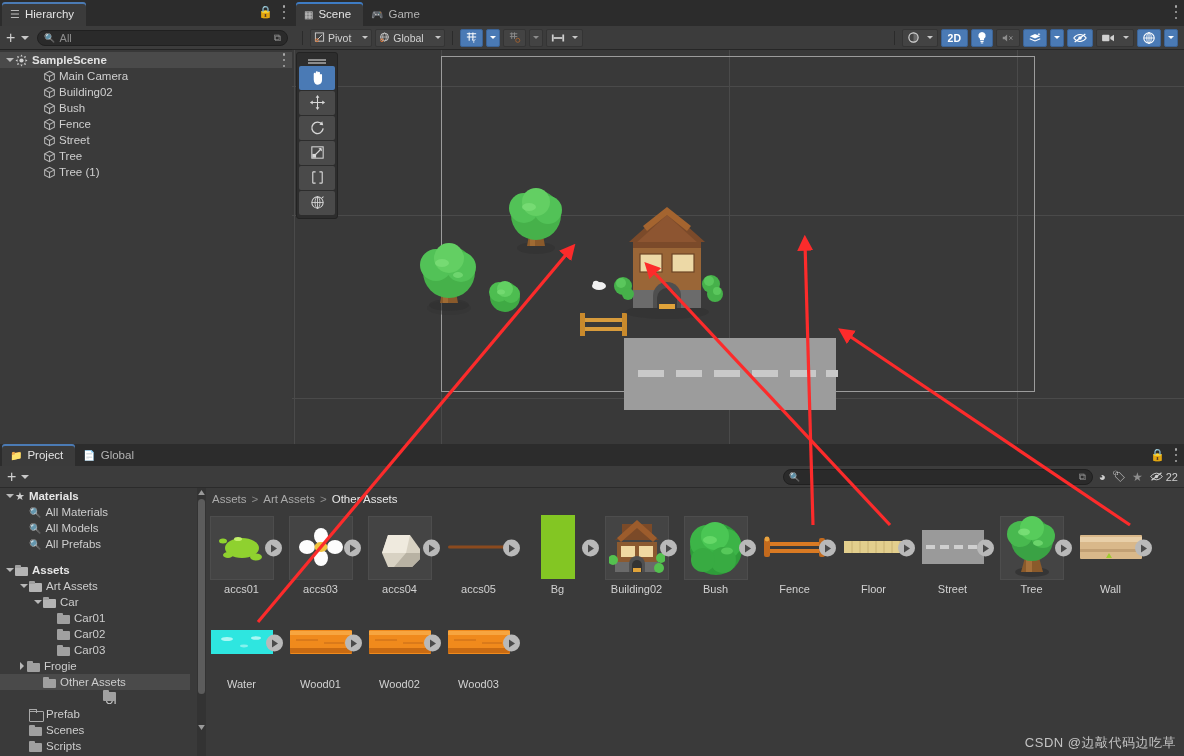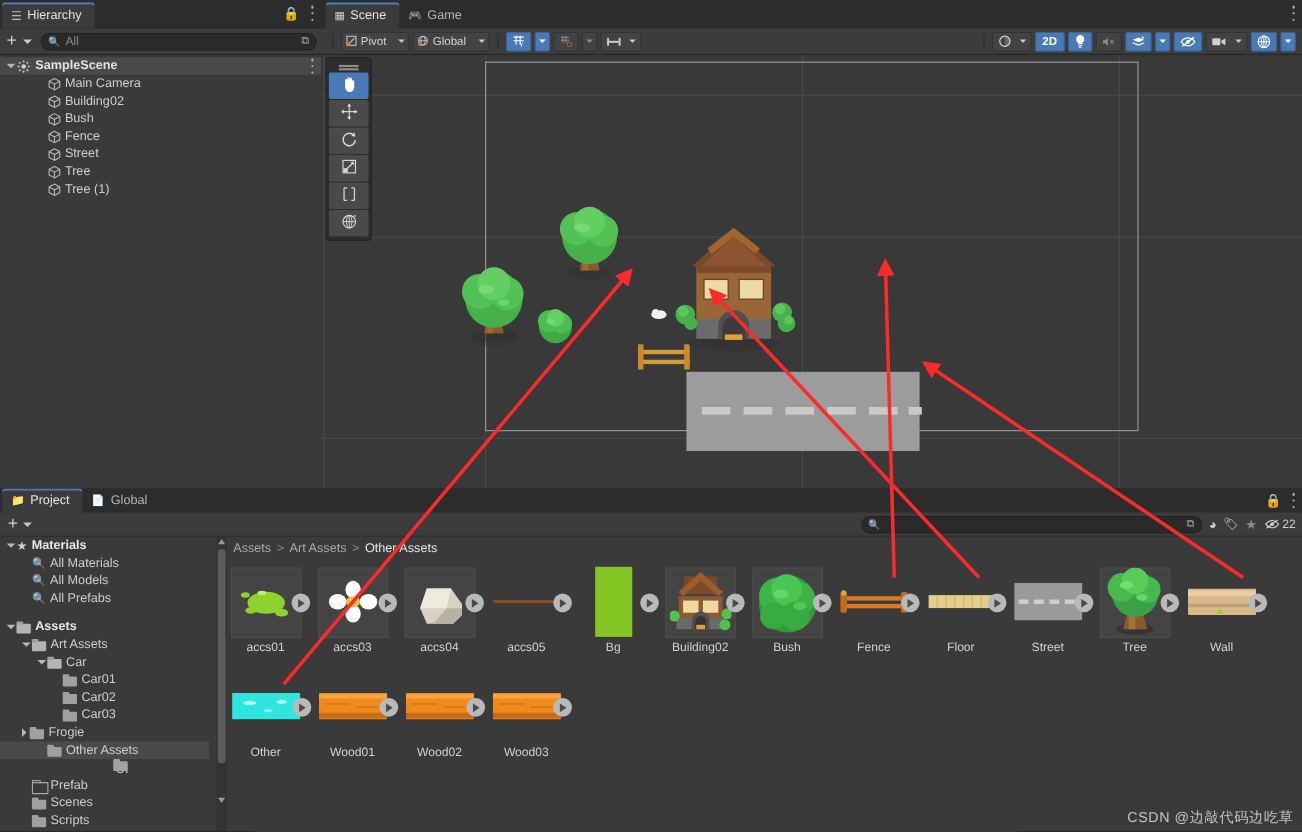--- a/index.html
+++ b/index.html
@@ -854,21 +854,21 @@
           <div class="acell">
             <div class="athumb">
               <span><svg width="62" height="24" viewBox="0 0 62 24">
                   <rect width="62" height="24" fill="#2ee6e0"></rect>
                   <ellipse cx="16" cy="9" rx="6" ry="2" fill="#a9f7f4"></ellipse>
                   <ellipse cx="45" cy="8" rx="5" ry="1.8" fill="#a9f7f4"></ellipse>
                   <ellipse cx="33" cy="16" rx="4" ry="1.4" fill="#a9f7f4" opacity=".7"></ellipse>
                 </svg></span>
               <span class="playbadge"></span>
             </div>
-            <div class="alabel">Other</div>
+            <div class="alabel">Water</div>
           </div>
           <div class="acell">
             <div class="athumb">
               <span><svg width="62" height="24" viewBox="0 0 62 24">
                   <rect width="62" height="24" rx="1" fill="#f08a1c"></rect>
                   <rect y="1" width="62" height="4" fill="#f7a53f"></rect>
                   <rect y="18" width="62" height="5" fill="#c96b12"></rect>
                   <path d="M6 10h22M34 13h20" stroke="#d2761a" stroke-width="1.3"></path>
                 </svg></span>
               <span class="playbadge"></span>

